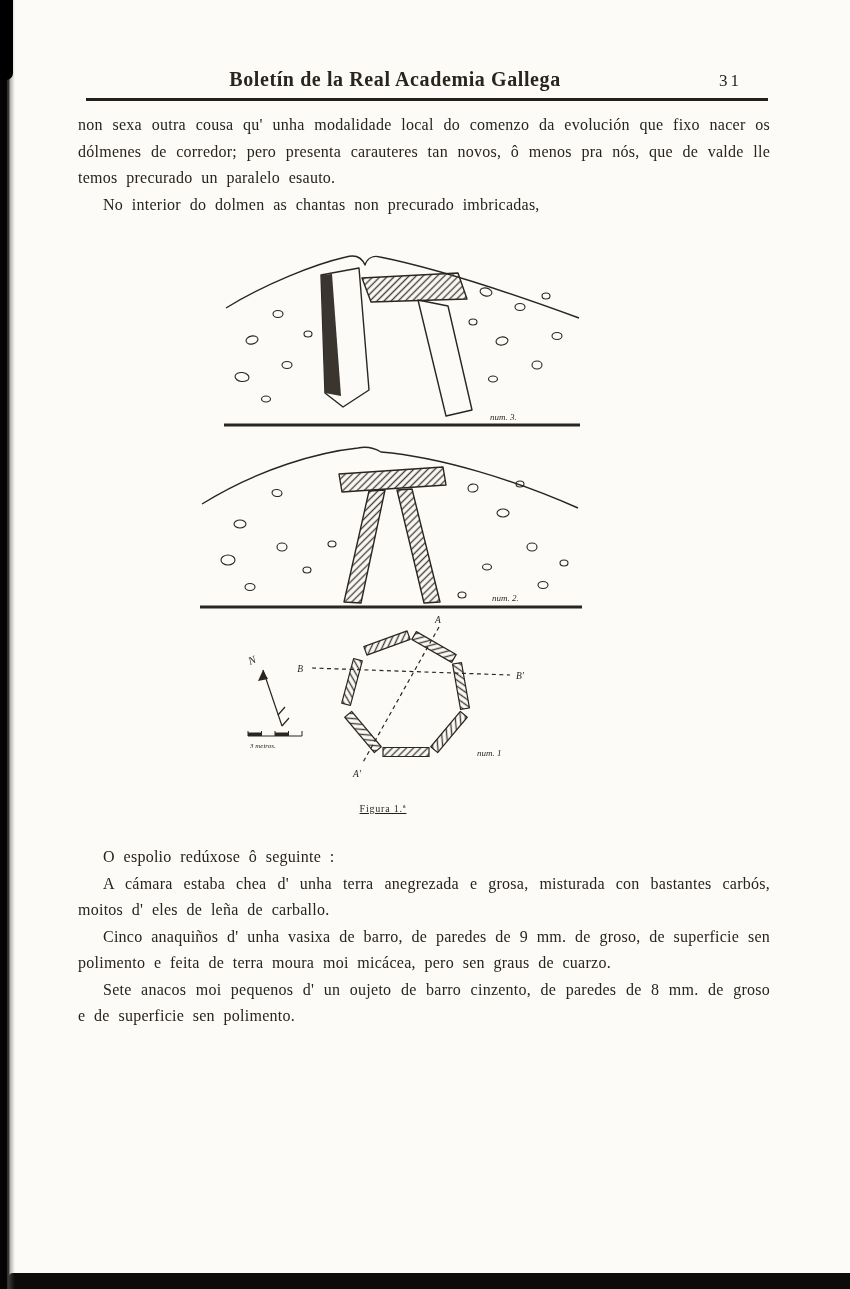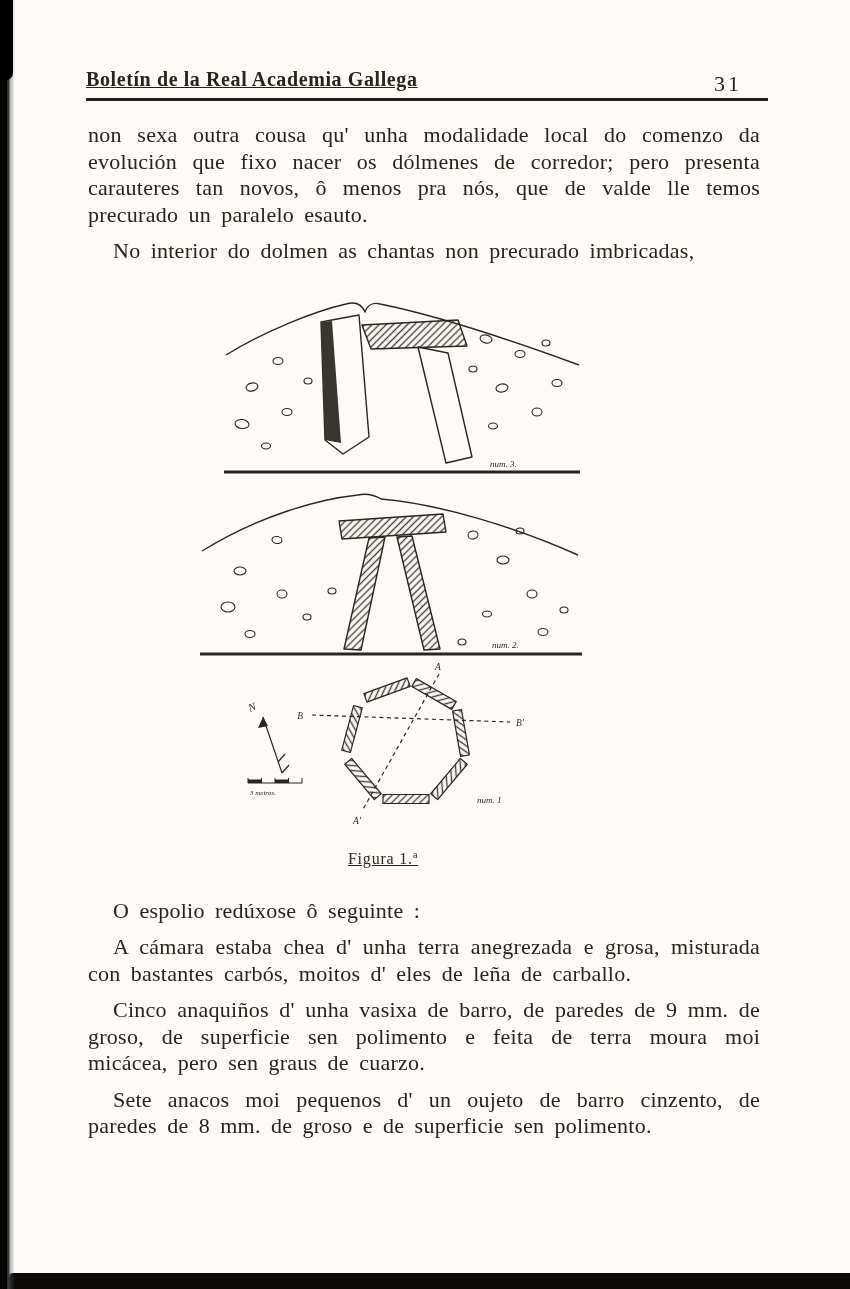--- a/index.html
+++ b/index.html
@@ -37,40 +37,40 @@
     border-radius: 0 0 7px 0;
   }
   .bottom-edge {
     position: absolute; left: 9px; right: 0; bottom: 0; height: 16px;
     background: #0c0b0a; z-index: 4;
     border-radius: 4px 0 0 0;
   }
 
   
   .header { position: absolute; top: 68px; left: 86px; right: 82px; }
-  .header-row { position: relative; padding-right: 64px; text-decoration: underline; }
+  .header-row { position: relative; text-align: center; padding-right: 64px; }
   .journal-title {
     font-weight: bold; font-size: 20px; letter-spacing: .6px;
     color: #2a241e;
   }
   .page-number {
     position: absolute; right: 26px; top: 3px;
-    font-size: 22px; letter-spacing: 3px; font-weight: normal;
+    font-size: 17px; letter-spacing: 3px; font-weight: normal;
   }
   .header-rule {
     margin-top: 7px; height: 2px;
     border-top: 2.5px solid var(--ink);
     border-bottom: 1px solid var(--ink);
   }
 
   
   .main { position: absolute; top: 112px; left: 78px; width: 692px; }
   .main p {
-    margin: 10px;
-    font-size: 22px;
+    margin: 0;
+    font-size: 16px;
     line-height: 26.5px;
     text-align: justify;
     word-spacing: 4.5px;
     letter-spacing: .25px;
     color: #29231d;
   }
   .main p.indent { text-indent: 25px; }
 
   
   .figure-block { margin: 26px 0 30px 0; }
@@ -79,21 +79,21 @@
     font-family: "Liberation Serif", serif;
     fill: #2a2520;
   }
   .fig-label { font-style: italic; font-size: 9px; }
   .fig-letter { font-style: italic; font-size: 9.5px; }
   .fig-small { font-style: italic; font-size: 7px; }
   .fig-north { font-style: italic; font-size: 11px; }
   figcaption {
     margin: 9px 0 0 95px; width: 420px;
     text-align: center;
-    font-size: 16px; letter-spacing: .8px;
+    font-size: 10px; letter-spacing: .8px;
     color: #2e2822;
   }
 </style>
 </head>
 <body>
 
 <div class="page">
 
   <div class="binding-edge"></div>
   <div class="bottom-edge"></div>

